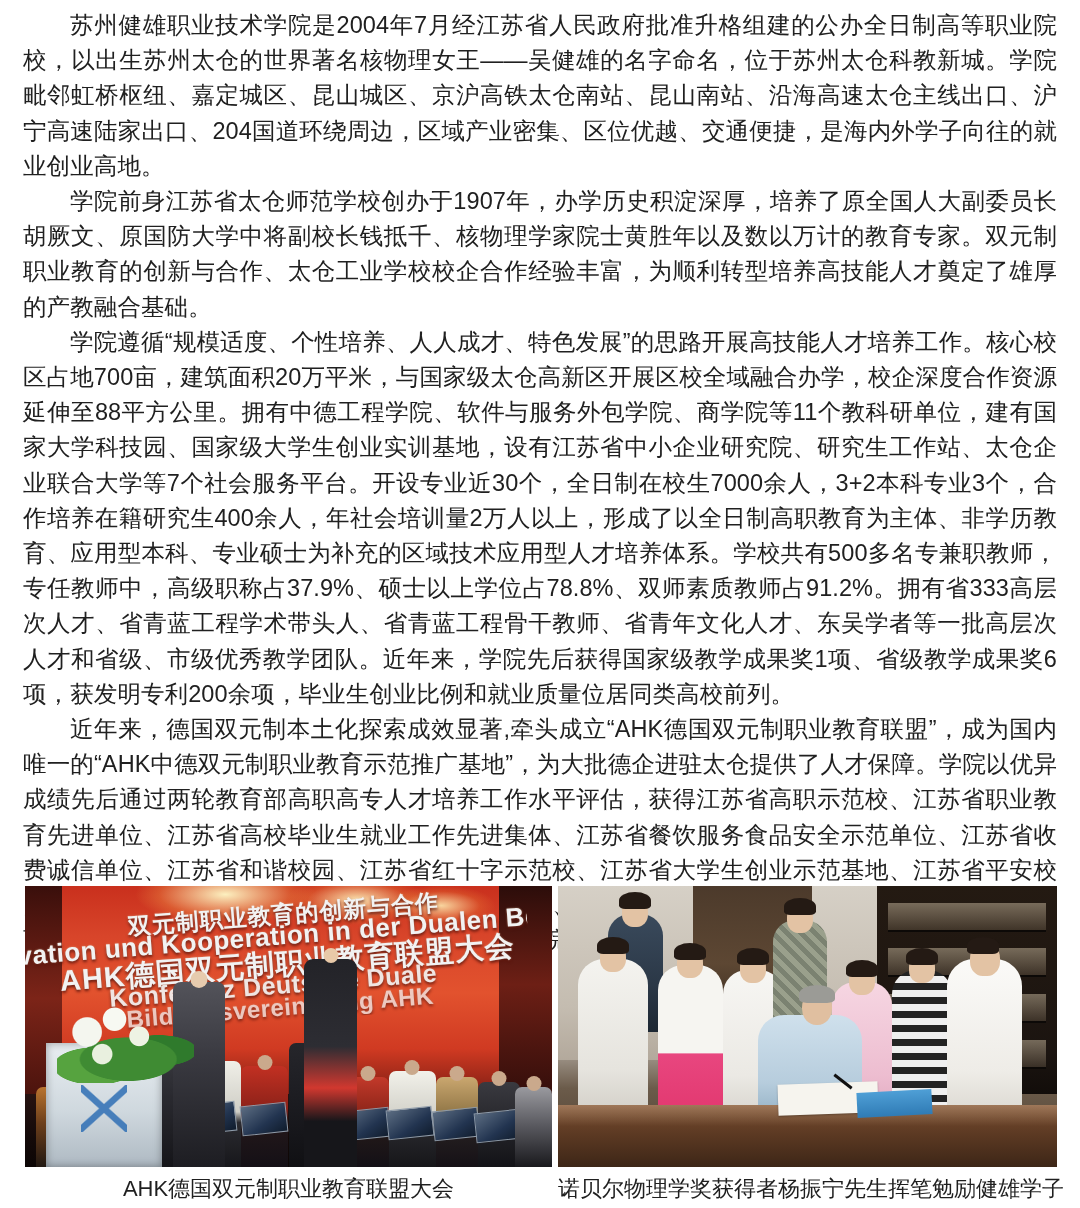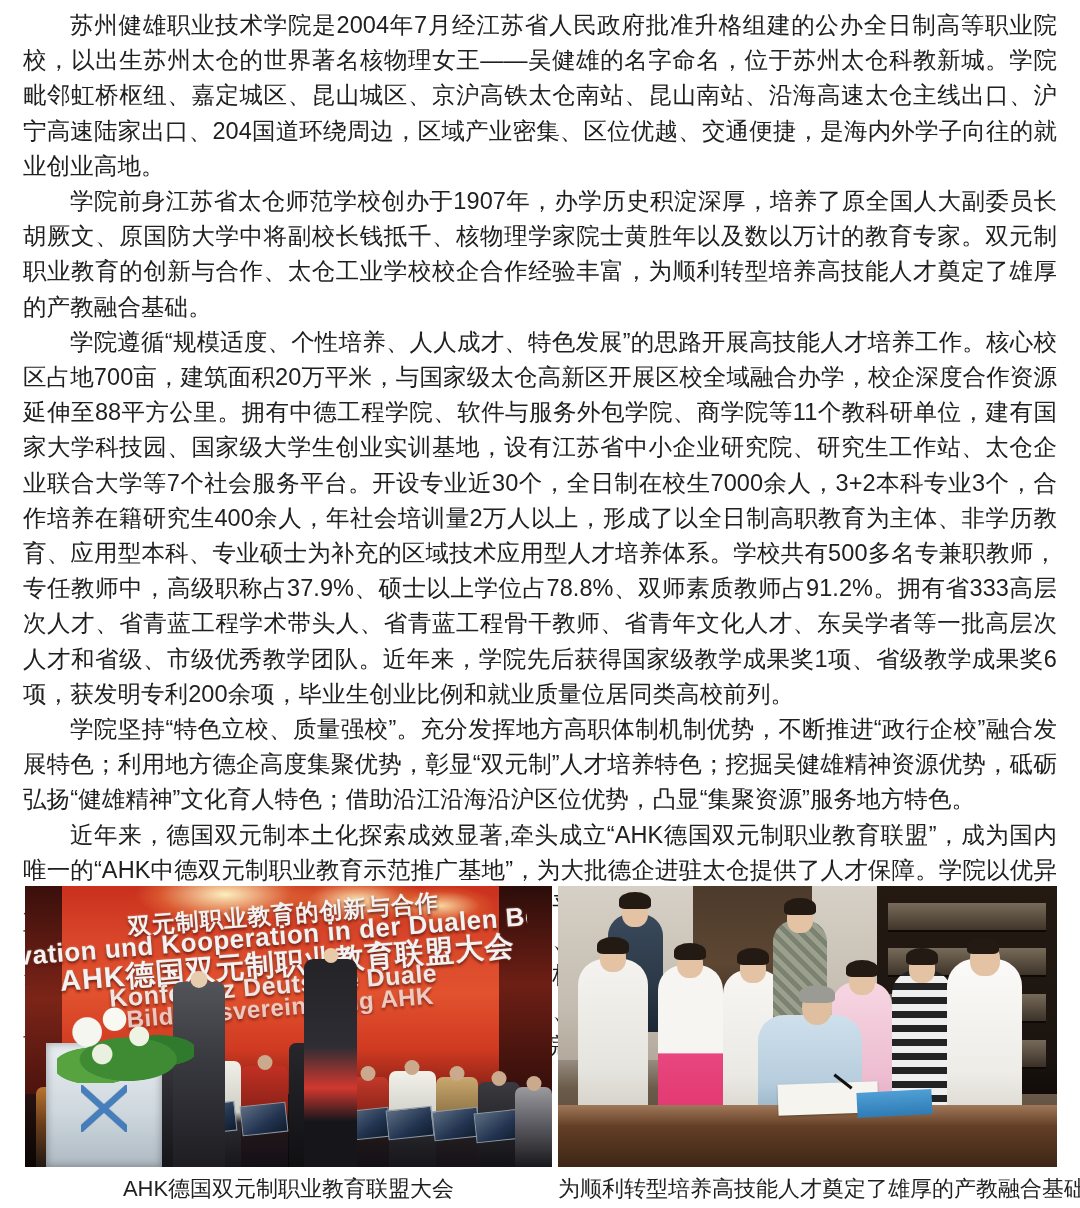--- a/index.html
+++ b/index.html
@@ -218,21 +218,20 @@
 </style>
 </head>
 <body>
 
 <div class="page">
 
   <div class="article">
     <p class="para">苏州健雄职业技术学院是2004年7月经江苏省人民政府批准升格组建的公办全日制高等职业院校，以出生苏州太仓的世界著名核物理女王——吴健雄的名字命名，位于苏州太仓科教新城。学院毗邻虹桥枢纽、嘉定城区、昆山城区、京沪高铁太仓南站、昆山南站、沿海高速太仓主线出口、沪宁高速陆家出口、204国道环绕周边，区域产业密集、区位优越、交通便捷，是海内外学子向往的就业创业高地。</p>
     <p class="para">学院前身江苏省太仓师范学校创办于1907年，办学历史积淀深厚，培养了原全国人大副委员长胡厥文、原国防大学中将副校长钱抵千、核物理学家院士黄胜年以及数以万计的教育专家。双元制职业教育的创新与合作、太仓工业学校校企合作经验丰富，为顺利转型培养高技能人才奠定了雄厚的产教融合基础。</p>
     <p class="para">学院遵循“规模适度、个性培养、人人成才、特色发展”的思路开展高技能人才培养工作。核心校区占地700亩，建筑面积20万平米，与国家级太仓高新区开展区校全域融合办学，校企深度合作资源延伸至88平方公里。拥有中德工程学院、软件与服务外包学院、商学院等11个教科研单位，建有国家大学科技园、国家级大学生创业实训基地，设有江苏省中小企业研究院、研究生工作站、太仓企业联合大学等7个社会服务平台。开设专业近30个，全日制在校生7000余人，3+2本科专业3个，合作培养在籍研究生400余人，年社会培训量2万人以上，形成了以全日制高职教育为主体、非学历教育、应用型本科、专业硕士为补充的区域技术应用型人才培养体系。学校共有500多名专兼职教师，专任教师中，高级职称占37.9%、硕士以上学位占78.8%、双师素质教师占91.2%。拥有省333高层次人才、省青蓝工程学术带头人、省青蓝工程骨干教师、省青年文化人才、东吴学者等一批高层次人才和省级、市级优秀教学团队。近年来，学院先后获得国家级教学成果奖1项、省级教学成果奖6项，获发明专利200余项，毕业生创业比例和就业质量位居同类高校前列。</p>
-    <p class="para">学院坚持“特色立校、质量强校”。充分发挥地方高职体制机制优势，不断推进“政行企校”融合发展特色；利用地方德企高度集聚优势，彰显“双元制”人才培养特色；挖掘吴健雄精神资源优势，砥砺弘扬“健雄精神”文化育人特色；借助沿江沿海沿沪区位优势，凸显“集聚资源”服务地方特色。</p>
     <p class="para">近年来，德国双元制本土化探索成效显著,牵头成立“AHK德国双元制职业教育联盟”，成为国内唯一的“AHK中德双元制职业教育示范推广基地”，为大批德企进驻太仓提供了人才保障。学院以优异成绩先后通过两轮教育部高职高专人才培养工作水平评估，获得江苏省高职示范校、江苏省职业教育先进单位、江苏省高校毕业生就业工作先进集体、江苏省餐饮服务食品安全示范单位、江苏省收费诚信单位、江苏省和谐校园、江苏省红十字示范校、江苏省大学生创业示范基地、江苏省平安校园示范高校、苏州市文明校园、中国书法特色学校、中国华人华侨国际文化交流基地、中国创新教育示范单位、全国职工教育培训示范点、亚太职业院校影响力50强等百项荣誉称号。</p>
   </div>
 
   <div class="figures">
 
     <div class="figure left">
       <div class="photo p1">
         <div class="sidewall-l"></div>
         <div class="sidewall-r"></div>
 
@@ -336,17 +335,17 @@
 
         <div class="seated">
             <span class="ph2"></span>
           </div>
 
         <div class="table"></div>
         <div class="paper"></div>
         <div class="bluefolder"></div>
         <div class="pen"></div>
       </div>
-      <div class="caption">为顺利转型培养高技能人才奠定了雄厚的产教融合基础</div>
+      <div class="caption">诺贝尔物理学奖获得者杨振宁先生挥笔勉励健雄学子</div>
     </div>
 
   </div>
 </div>
 
 </body></html>

